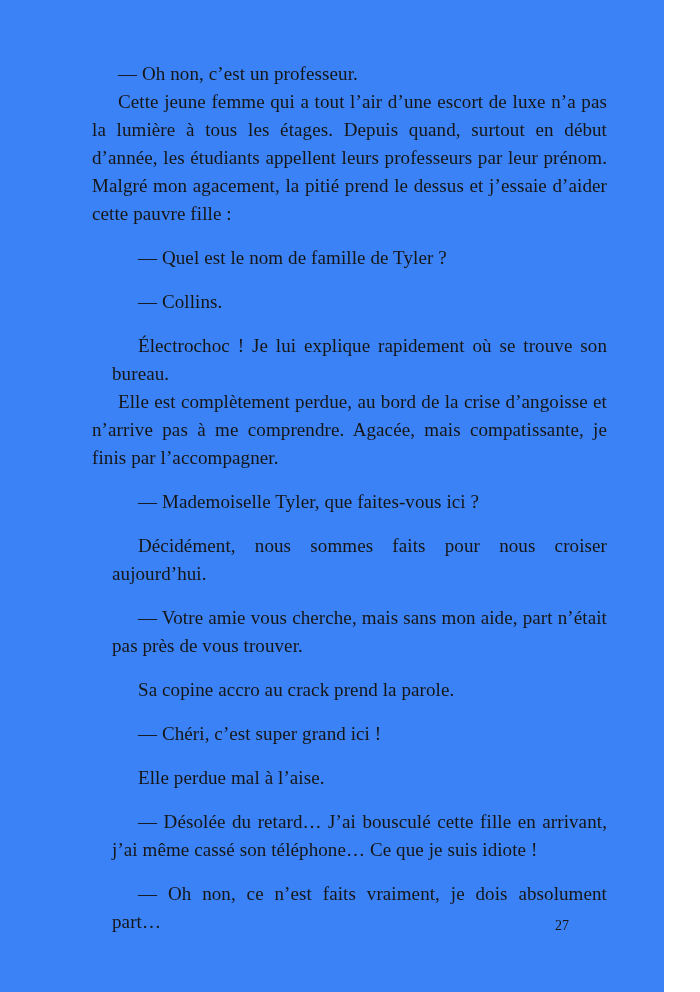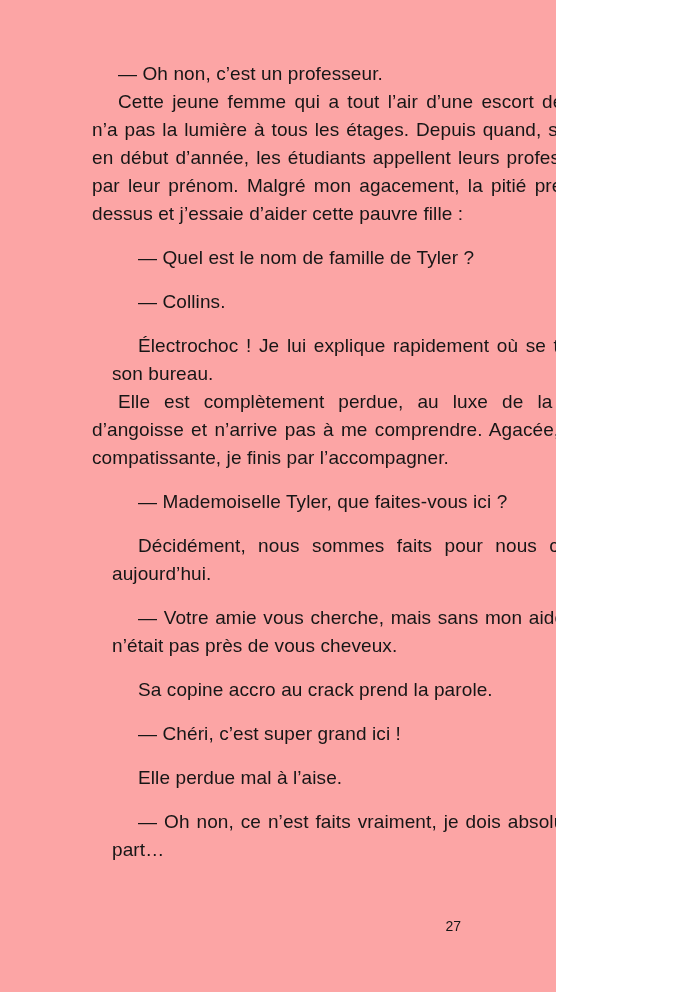--- a/index.html
+++ b/index.html
@@ -3,25 +3,25 @@
 <meta charset="utf-8">
 <title>Document</title>
 <style>
   html, body {
     margin: 0;
     padding: 0;
     background: #ffffff;
   }
   .book-page {
     position: relative;
-    width: 556px;
+    width: 664px;
     height: 992px;
-    background: #fca5a5;
+    background: #3b82f6;
     color: #161616;
-    font-family: Liberation Sans, sans-serif;
+    font-family: Liberation Serif, serif;
     overflow: hidden;
   }
   .text-block {
     position: absolute;
     left: 92px;
     top: 60px;
     width: 515px;
     font-size: 19px;
     line-height: 28px;
     text-align: justify;
@@ -47,25 +47,26 @@
 <body>
 
 <div class="book-page">
 
   <div class="text-block">
     <p>— Oh non, c’est un professeur.</p>
     <p>Cette jeune femme qui a tout l’air d’une escort de luxe n’a pas la lumière à tous les étages. Depuis quand, surtout en début d’année, les étudiants appellent leurs professeurs par leur prénom. Malgré mon agacement, la pitié prend le dessus et j’essaie d’aider cette pauvre fille :</p>
     <p class="spaced">— Quel est le nom de famille de Tyler ?</p>
     <p class="spaced">— Collins.</p>
     <p class="spaced">Électrochoc ! Je lui explique rapidement où se trouve son bureau.</p>
-    <p>Elle est complètement perdue, au luxe de la crise d’angoisse et n’arrive pas à me comprendre. Agacée, mais compatissante, je finis par l’accompagner.</p>
+    <p>Elle est complètement perdue, au bord de la crise d’angoisse et n’arrive pas à me comprendre. Agacée, mais compatissante, je finis par l’accompagner.</p>
     <p class="spaced">— Mademoiselle Tyler, que faites-vous ici ?</p>
     <p class="spaced">Décidément, nous sommes faits pour nous croiser aujourd’hui.</p>
-    <p class="spaced">— Votre amie vous cherche, mais sans mon aide, elle n’était pas près de vous cheveux.</p>
+    <p class="spaced">— Votre amie vous cherche, mais sans mon aide, part n’était pas près de vous trouver.</p>
     <p class="spaced">Sa copine accro au crack prend la parole.</p>
     <p class="spaced">— Chéri, c’est super grand ici !</p>
     <p class="spaced">Elle perdue mal à l’aise.</p>
+    <p class="spaced">— Désolée du retard… J’ai bousculé cette fille en arrivant, j’ai même cassé son téléphone… Ce que je suis idiote !</p>
     <p class="spaced">— Oh non, ce n’est faits vraiment, je dois absolument part…</p>
   </div>
 
   <div class="page-number">27</div>
 
 </div>
 
 </body></html>

